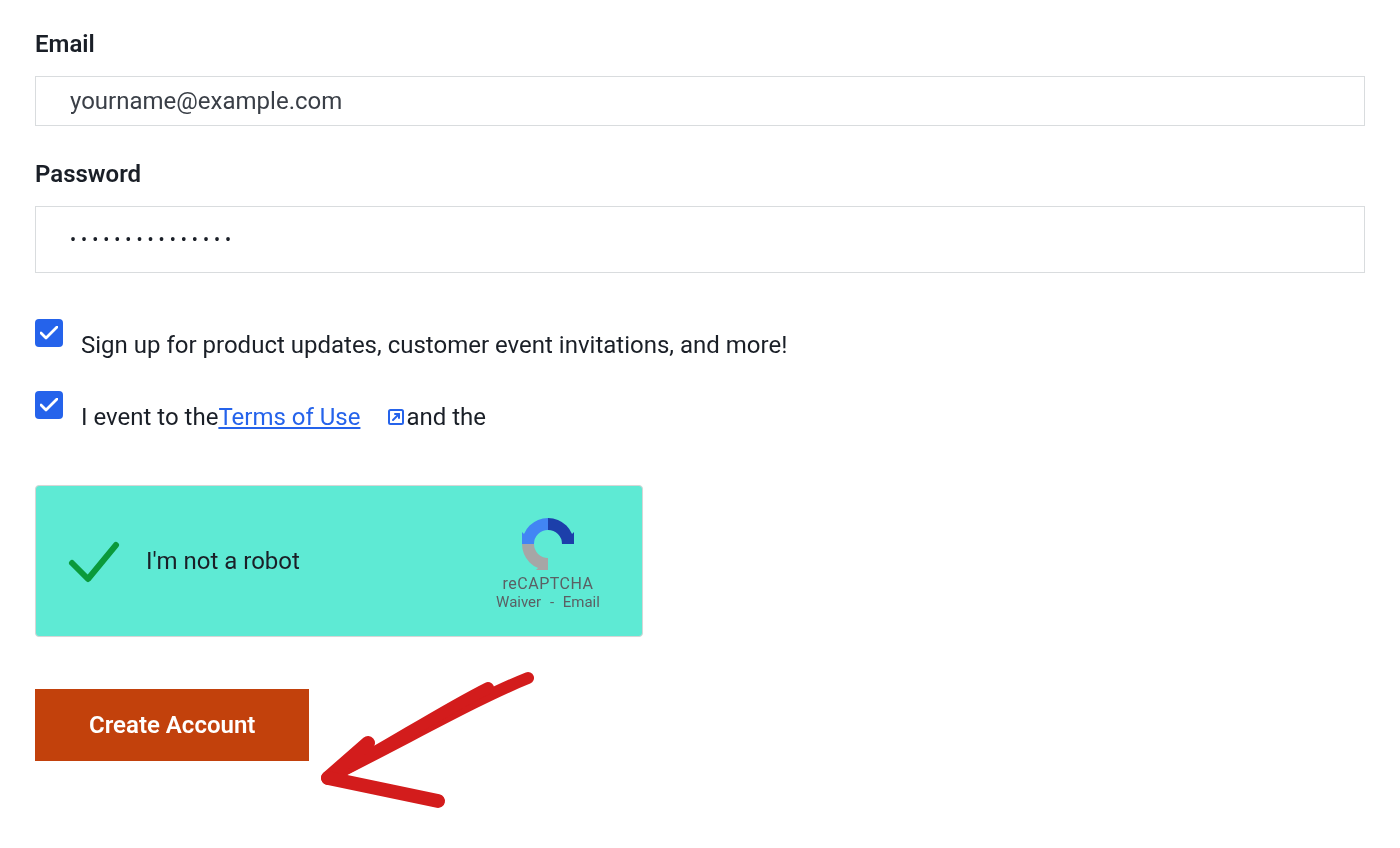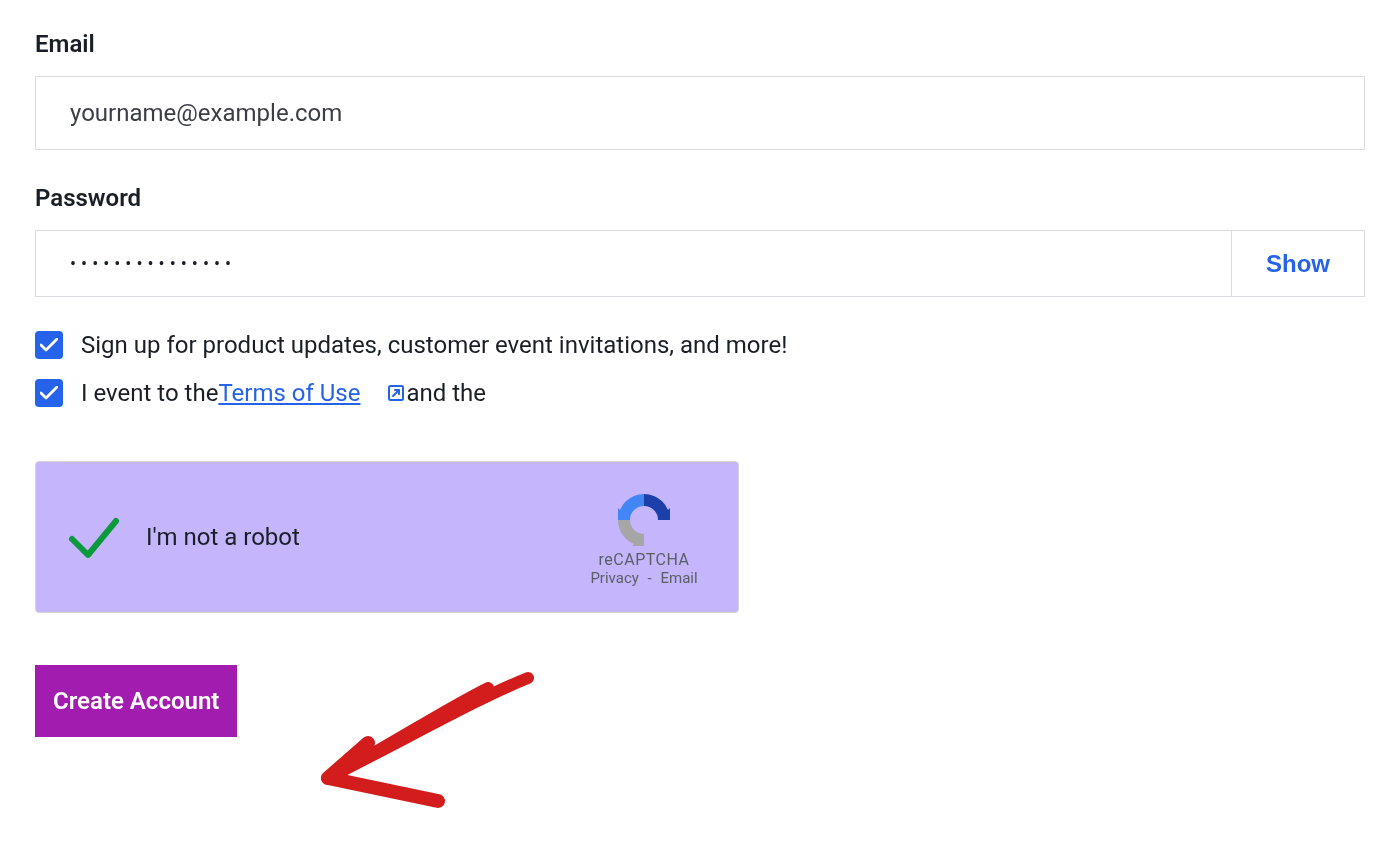--- a/index.html
+++ b/index.html
@@ -16,21 +16,21 @@
     .field-label {
       font-size: 24px;
       font-weight: 600;
       color: #1a1f27;
       margin-bottom: 18px;
       display: block;
     }
     .text-input {
       width: 100%;
       border: 1px solid #d9dcde;
-      padding: 22px 34px;
+      padding: 10px 34px;
       font-size: 24px;
       color: #3a3f44;
       background: #fff;
       outline: none;
       font-family: inherit;
     }
     .text-input::placeholder { color: #3a3f47; }
     .password-row {
       display: flex;
       width: 100%;
@@ -85,39 +85,40 @@
       flex-shrink: 0;
     }
     .checkbox-box svg { width: 18px; height: 14px; }
     .checkbox-label {
       font-size: 24px;
       color: #1a1f27;
       display: flex;
       align-items: center;
       flex-wrap: wrap;
       gap: 0;
+      margin-top: 24px;
     }
     .link {
       color: #2563eb;
       text-decoration: underline;
       display: inline-flex;
       align-items: center;
       gap: 24px;
       cursor: pointer;
     }
     .ext-icon {
       width: 20px;
       height: 20px;
       display: inline-block;
       margin-left: 2px;
     }
     .recaptcha {
-      width: 704px;
+      width: 608px;
       height: 152px;
-      background: #c4b5fd;
+      background: #5eead4;
       border: 1px solid #d6d6d6;
       border-radius: 4px;
       margin-top: 54px;
       display: flex;
       align-items: stretch;
       padding: 0 24px 0 30px;
       gap: 12px;
       position: relative;
       box-shadow: 0 0 2px rgba(0,0,0,0.02);
     }
@@ -153,26 +154,26 @@
       letter-spacing: 0.5px;
     }
     .recaptcha-links {
       font-size: 15px;
       color: #5b5f63;
     }
     .recaptcha-links span { cursor: pointer; }
     .recaptcha-links .sep { margin: 0 5px; }
     .create-btn {
       margin-top: 52px;
-      background: #a21caf;
+      background: #c2410c;
       color: #fff;
       border: none;
       font-size: 24px;
       font-weight: 600;
-      padding: 22px 18px;
+      padding: 22px 54px;
       cursor: pointer;
       font-family: inherit;
     }
     .annotation-arrow {
       position: absolute;
       left: 298px;
       top: 668px;
       width: 280px;
       height: 160px;
       pointer-events: none;
@@ -189,21 +190,20 @@
   <input type="text" class="text-input" placeholder="yourname@example.com" style="">
 </div>
 
 
 <div class="form-group">
   <label class="field-label">Password</label>
   <div class="password-row">
     <div class="password-input-wrap">
       <input class="password-dots" value="•••••••••••••••" style="">
     </div>
-    <button class="show-btn">Show</button>
   </div>
 </div>
 
 
 <div class="checkbox-row">
   <div class="checkbox-box">
     <svg viewBox="0 0 18 14">
       <path d="M1 7 L6 12 L17 1" stroke="#ffffff" stroke-width="2.8" fill="none" stroke-linecap="round" stroke-linejoin="round"></path>
     </svg>
   </div>
@@ -245,21 +245,21 @@
     <svg class="recaptcha-logo" viewBox="0 0 64 60">
       <path d="M32 4 A26 26 0 0 1 58 30 L46 30 A14 14 0 0 0 32 16 Z" fill="#1c3faa"></path>
       <path d="M58 30 L58 18 L50 26 Z" fill="#1c3faa"></path>
       <path d="M32 4 A26 26 0 0 0 6 30 L18 30 A14 14 0 0 1 32 16 Z" fill="#4285f4"></path>
       <path d="M6 30 L6 18 L14 26 Z" fill="#4285f4"></path>
       <path d="M6 30 A26 26 0 0 0 32 56 L32 44 A14 14 0 0 1 18 30 Z" fill="#a6a6a6"></path>
       <path d="M32 56 L20 56 L28 48 Z" fill="#a6a6a6"></path>
     </svg>
     <div class="recaptcha-brand">reCAPTCHA</div>
     <div class="recaptcha-links">
-      <span>Privacy</span>
+      <span>Waiver</span>
       <span class="sep">-</span>
       <span>Email</span>
     </div>
   </div>
 </div>
 
 
 <button class="create-btn">Create Account</button>
 
 

